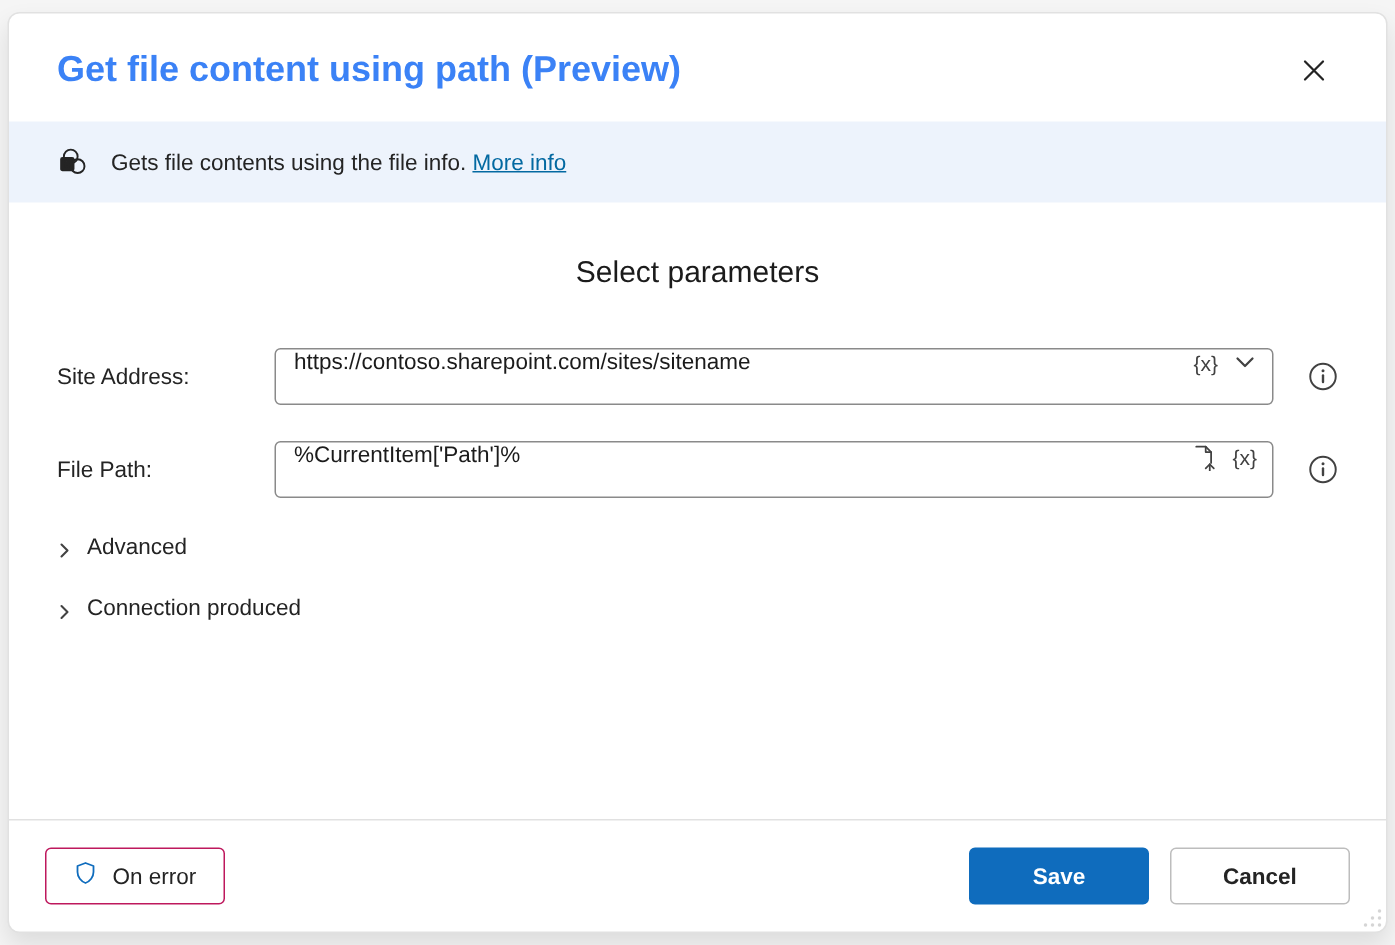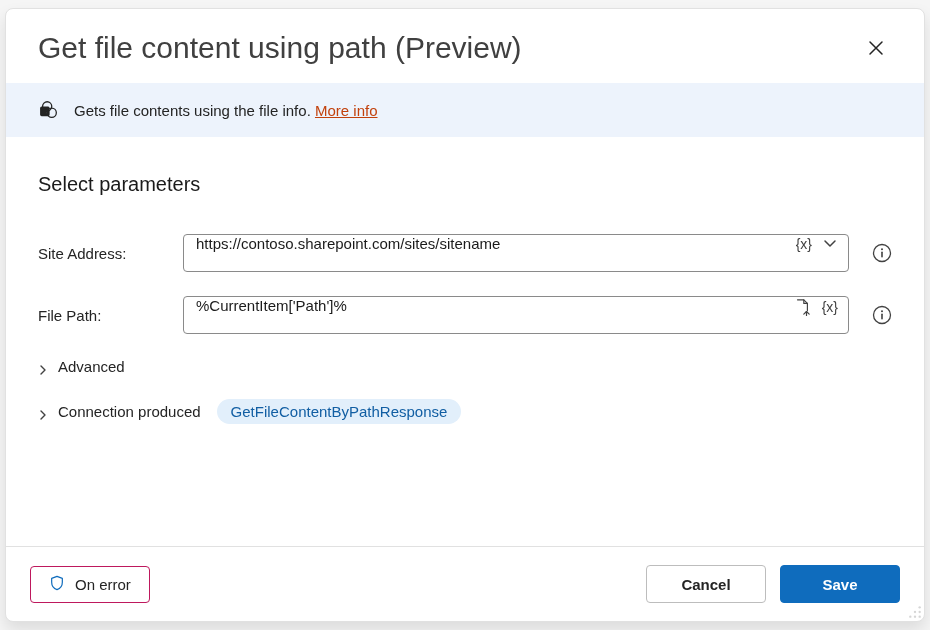--- a/index.html
+++ b/index.html
@@ -22,23 +22,23 @@
       flex-direction: column;
       position: relative;
     }
     .header {
       display: flex;
       align-items: center;
       justify-content: space-between;
       padding: 22px 32px 18px 32px;
     }
     .header-title {
-      font-size: 30px;
-      font-weight: 400;
-      color: #404040;
+      font-size: 24px;
+      font-weight: 700;
+      color: #3b82f6;
     }
     .close-btn {
       width: 32px; height: 32px;
       display: flex; align-items: center; justify-content: center;
       cursor: pointer;
       color: #242424;
       border-radius: 4px;
     }
     .info-banner {
       background: #edf3fc;
@@ -50,33 +50,34 @@
     .banner-icon {
       width: 22px; height: 22px;
       color: #242424;
       position: relative;
     }
     .banner-text {
       font-size: 15px;
       color: #242424;
     }
     .more-info-link {
-      color: #c2410c;
+      color: #0369a1;
       text-decoration: underline;
       cursor: pointer;
     }
     .content {
       flex: 1;
       padding: 36px 32px 12px 32px;
     }
     .section-row {
       display: flex;
       justify-content: space-between;
       align-items: center;
       margin-bottom: 38px;
+      flex-direction: column;
     }
     .section-heading {
       font-size: 20px;
       font-weight: 400;
       color: #1b1b1b;
     }
     .conn-ref {
       display: flex;
       align-items: center;
       gap: 12px;
@@ -307,37 +308,36 @@
       <span class="expander-label">Advanced</span>
     </div>
 
     <div class="expander-row">
       <span class="expander-chevron">
         <svg width="10" height="10" viewBox="0 0 10 10">
             <path d="M3 1 L7 5 L3 9" stroke="currentColor" stroke-width="1.4" fill="none" stroke-linecap="round" stroke-linejoin="round"></path>
           </svg>
       </span>
       <span class="expander-label">Connection produced</span>
-      <span class="var-chip">GetFileContentByPathResponse</span>
     </div>
 
   </div>
 
   <div class="footer">
     <button class="on-error-btn">
       <span class="shield-icon">
         <svg width="16" height="16" viewBox="0 0 24 24" fill="none" stroke="currentColor" stroke-width="1.8" stroke-linejoin="round">
             <path d="M12 2 L20 5 V11 C20 16 16.5 20.5 12 22 C7.5 20.5 4 16 4 11 V5 Z"></path>
           </svg>
       </span>
       <span>On error</span>
     </button>
     <div class="footer-right">
+      <button class="btn btn-primary">Save</button>
       <button class="btn btn-secondary">Cancel</button>
-      <button class="btn btn-primary">Save</button>
     </div>
   </div>
 
   <svg class="resize-grip" viewBox="0 0 12 12">
     <circle cx="10" cy="2" r="1" fill="#888"></circle>
     <circle cx="6" cy="6" r="1" fill="#888"></circle>
       <circle cx="10" cy="6" r="1" fill="#888"></circle>
     <circle cx="2" cy="10" r="1" fill="#888"></circle>
       <circle cx="6" cy="10" r="1" fill="#888"></circle>
       <circle cx="10" cy="10" r="1" fill="#888"></circle>

